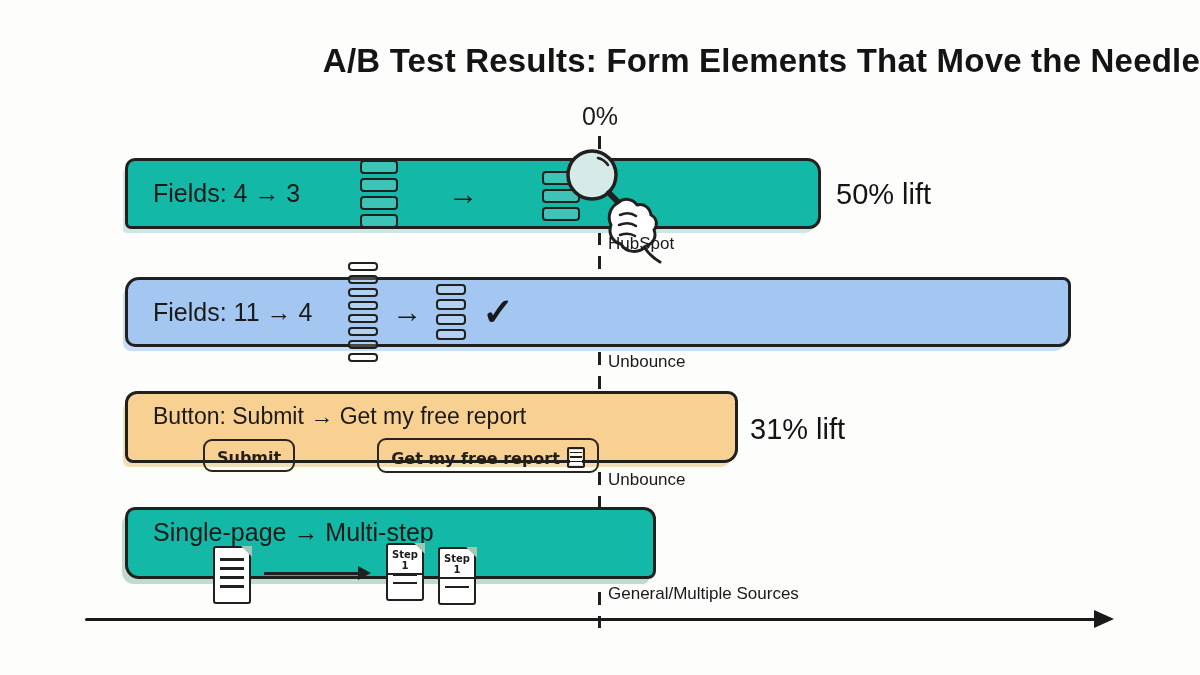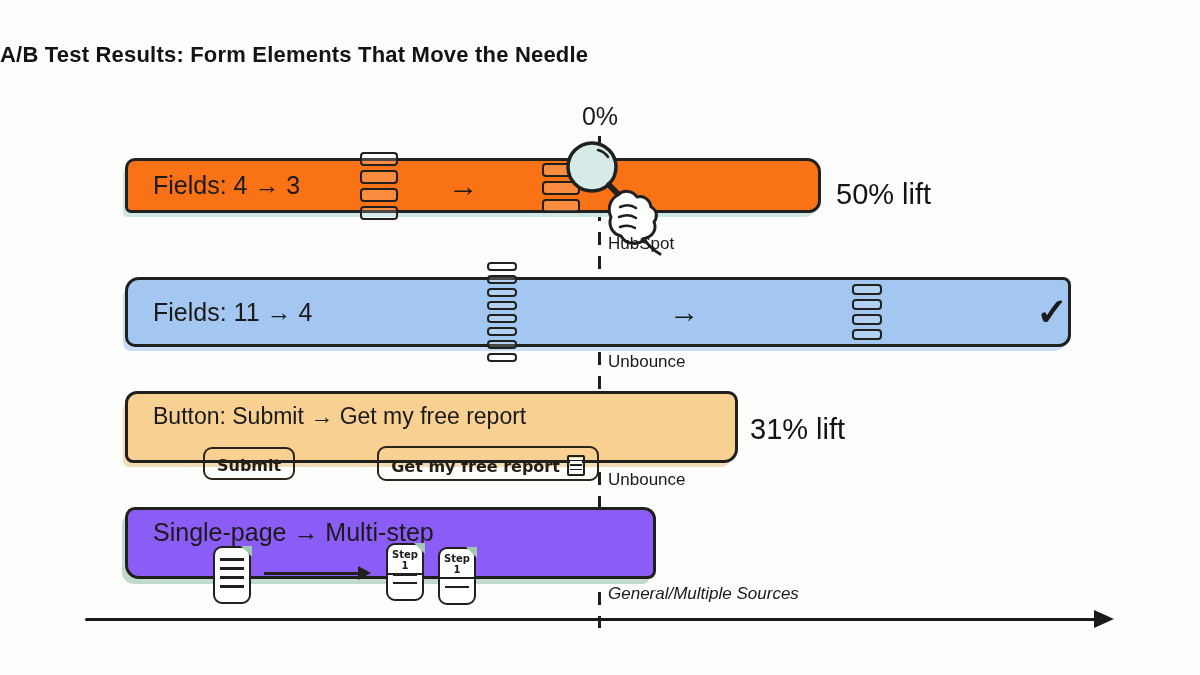--- a/index.html
+++ b/index.html
@@ -3,81 +3,81 @@
 <meta charset="utf-8">
 <style>
   html,body { margin:0; padding:0; }
   .canvas {
     position:relative; width:1200px; height:675px;
     background:#fdfdfb; overflow:hidden;
     font-family:"Liberation Sans", sans-serif; color:#1a1a1a;
   }
   .title {
     position:absolute; top:42px; left:0; width:100%;
-    text-align:left; font-size:22px; font-weight:600;
+    text-align:right; font-size:33px; font-weight:600;
     color:#141414; letter-spacing:0.2px;
   }
   .zero-label {
     position:absolute; left:558px; top:102px; width:84px;
     text-align:center; font-size:25px; font-weight:500;
   }
   .dash-line {
     position:absolute; left:598px; top:136px; width:3px; height:492px;
     background:repeating-linear-gradient(to bottom,#1e1e1e 0 13px,transparent 13px 24px);
   }
   
   .bar {
     position:absolute; box-sizing:border-box;
     border:3px solid #20201e;
   }
   .bar-flex { display:flex; align-items:center; }
-  .bar1 { left:125px; top:158px; width:696px; height:55px; background:#f97316;
+  .bar1 { left:125px; top:158px; width:696px; height:71px; background:#14b8a6;
           border-radius:10px 14px 12px 6px; box-shadow:-4px 6px 0 -2px #cde7e4;gap:36px; }
   .bar2 { left:125px; top:277px; width:946px; height:70px; background:#a3c7f0;
-          border-radius:14px 8px 12px 10px; box-shadow:-4px 6px 0 -2px #c8ddf6;justify-content:space-between; }
+          border-radius:14px 8px 12px 10px; box-shadow:-4px 6px 0 -2px #c8ddf6; }
   .bar3 { left:125px; top:391px; width:613px; height:72px; background:#f7d092;
           border-radius:12px 10px 14px 8px; box-shadow:-4px 6px 0 -2px #f3ddb5; }
-  .bar4 { left:125px; top:507px; width:531px; height:72px; background:#8b5cf6;
+  .bar4 { left:125px; top:507px; width:531px; height:72px; background:#14b8a6;
           border-radius:10px 12px 8px 14px; box-shadow:-5px 7px 0 -2px #c0dacb; }
   .bar-label { font-size:25px; margin-left:25px; white-space:nowrap; }
   
   .stack { display:flex; flex-direction:column; align-items:flex-start; }
   .stack .row { border:2px solid #20201e; border-radius:4px; background:rgba(255,255,255,0.18); }
   .stack-a .row { width:34px; height:10px; margin:2px 0; }
   .stack-b .row { width:26px; height:5px;  margin:2px 0; }
   .stack-c .row { width:26px; height:7px;  margin:2px 0; }
   .glyph-arrow { font-size:30px; margin:0 14px; }
   .glyph-check { font-size:38px; font-weight:bold; margin-left:16px; }
   .mag-wrap { position:relative; width:120px; height:62px; margin-left:14px; }
   .mag-wrap .stack { position:absolute; left:0; top:6px; }
   .mag-svg { position:absolute; left:14px; top:-20px; }
   
   .lift   { position:absolute; font-size:29px; color:#141414; white-space:nowrap; }
   .lift-inside { position:absolute; right:20px; top:50%; transform:translateY(-50%);
                  font-size:29px; color:#141414; }
   .source { position:absolute; font-size:17px; color:#1a1a1a; white-space:nowrap; }
   
-  .bar3-line1 { margin:9px 0 16px 25px; font-size:23px; white-space:nowrap; }
+  .bar3-line1 { margin:9px 0 8px 25px; font-size:23px; white-space:nowrap; }
   .btn-row { display:flex; align-items:center; margin:5px 0 0 75px; }
   .sketch-btn {
     border:2.5px solid #2a241c; border-radius:9px; padding:7px 12px 3px;
     font-family:"DejaVu Sans", sans-serif; font-weight:bold; font-size:16px;
     color:#241f16; background:transparent; display:flex; align-items:center; gap:7px;
   }
   .sketch-btn.second { margin-left:82px;align-items:flex-end; }
   .mini-doc {
     display:inline-block; width:12px; height:15px; background:#fff;
     border:2px solid #20201e; border-radius:2px;
     background-image:repeating-linear-gradient(to bottom,transparent 0 3px,#20201e 3px 4.5px);
     background-clip:content-box; padding:1px;
   }
   
   .bar4-label { margin:8px 0 0 25px; font-size:25px; white-space:nowrap; }
   .doc {
-    position:absolute; background:#fff; border:2.5px solid #20201e; border-radius:9px;
+    position:absolute; background:#fff; border:2.5px solid #20201e; border-radius:3px;
     box-sizing:border-box;
   }
   .doc .fold {
     position:absolute; top:-2.5px; right:-2.5px; width:0; height:0;
     border-left:11px solid transparent; border-top:11px solid #a2c8b3;
   }
   .doc .doc-lines {
     position:absolute; left:5px; right:5px;
     background:repeating-linear-gradient(to bottom,#20201e 0 2.5px,transparent 2.5px 9px);
   }
@@ -194,18 +194,18 @@
       <span class="doc-tag">Step 1</span>
       <span class="doc-lines"></span>
     </div>
     <div class="mini-arrow">→</div>
     <div class="doc step-doc step2">
       <span class="fold"></span>
       <span class="doc-tag">Step 1</span>
       <span class="doc-lines"></span>
     </div>
   </div>
-  <div class="source" style="left:608px; top:584px;font-style:italic;">General/Multiple Sources</div>
+  <div class="source" style="left:608px; top:584px;">General/Multiple Sources</div>
 
   <div class="axis-line"></div>
   <div class="axis-head"></div>
 
 </div>
 
 </body></html>

